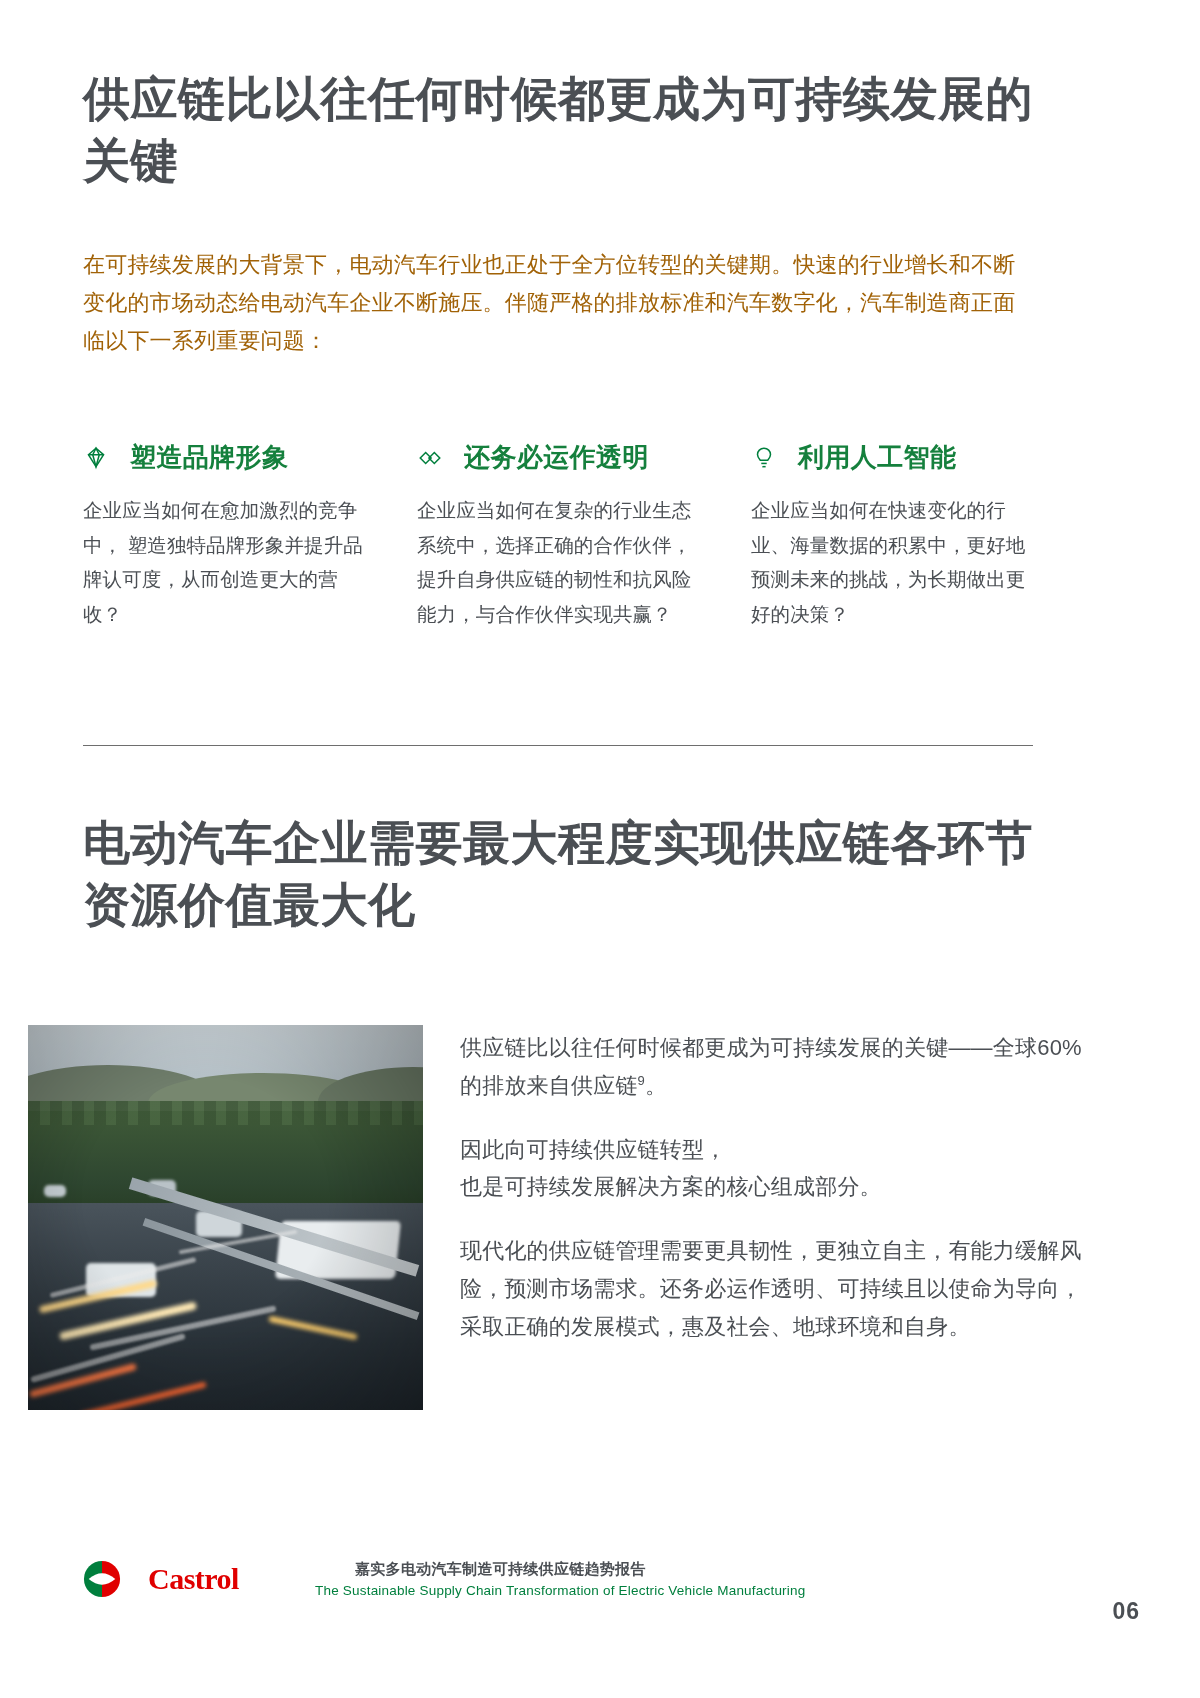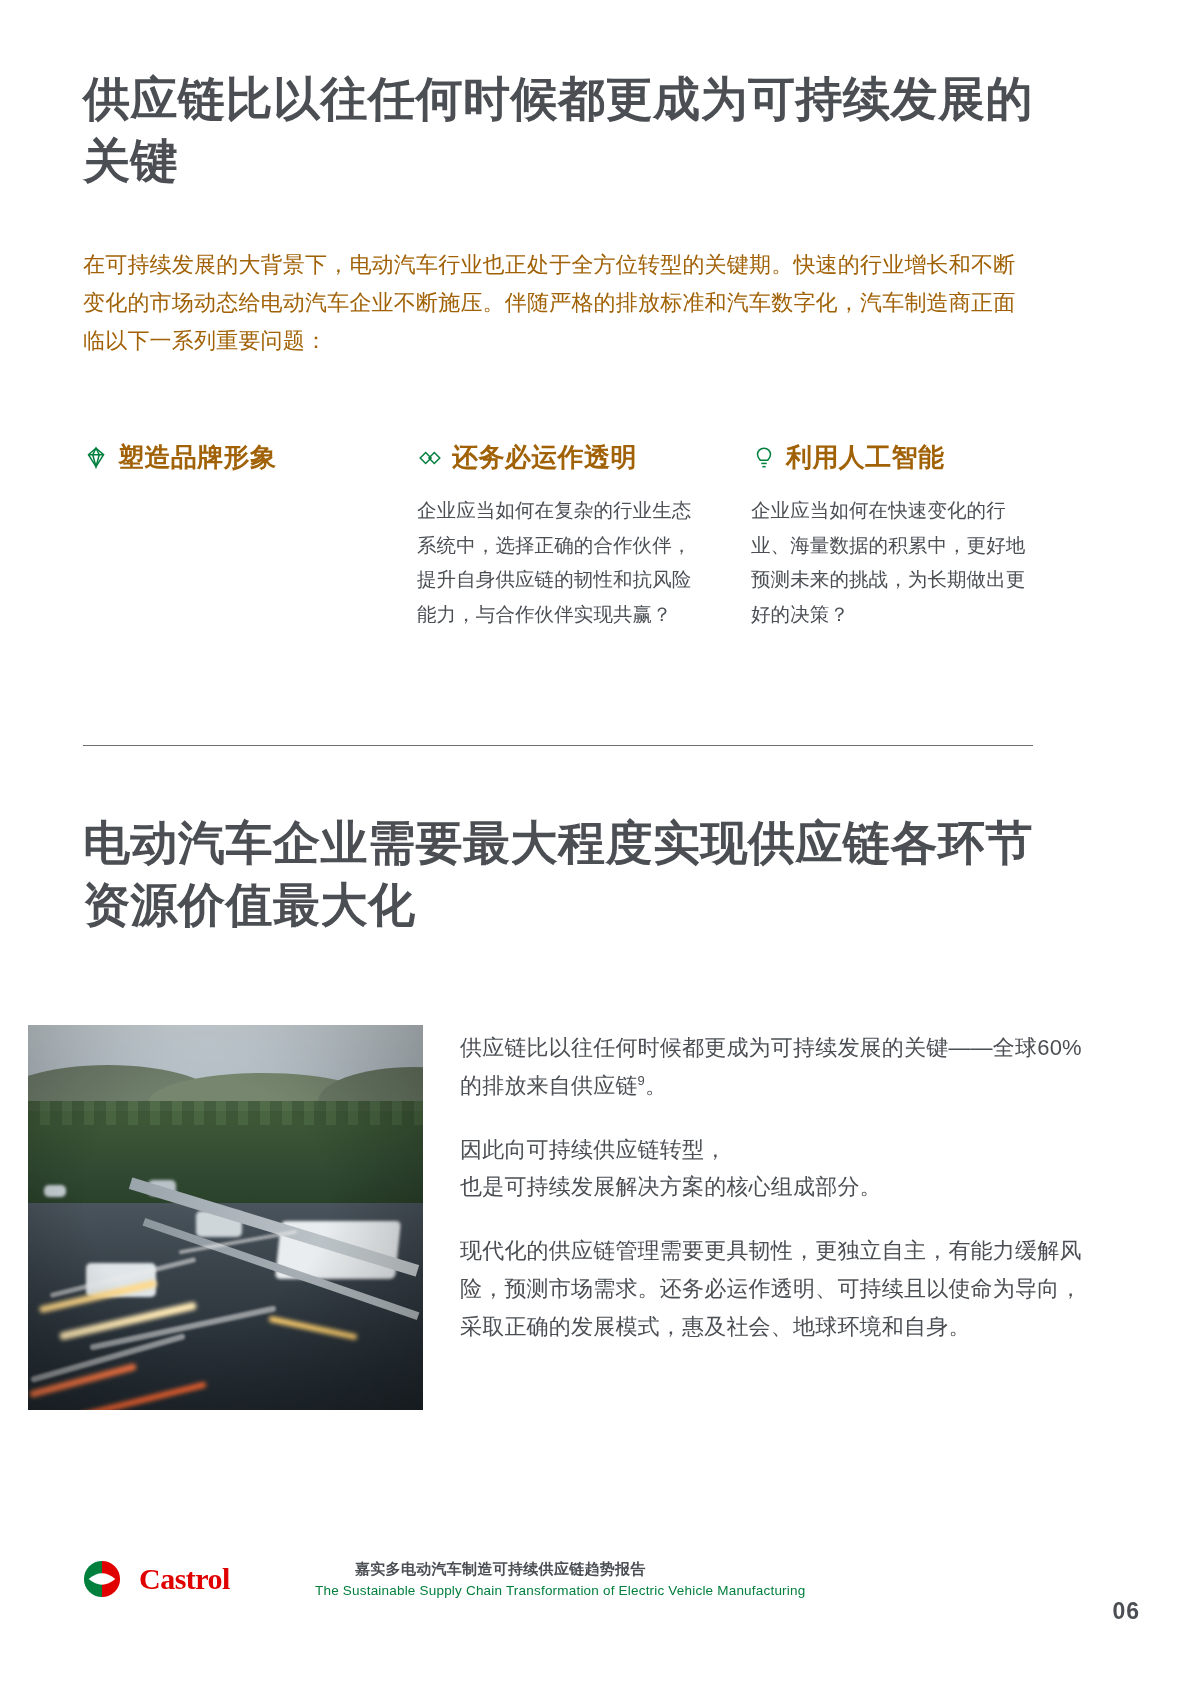--- a/index.html
+++ b/index.html
@@ -61,23 +61,24 @@
   }
   .col-head .icon {
     width: 26px;
     height: 26px;
     flex: 0 0 26px;
     display: block;
   }
   .col-title {
     font-size: 26px;
     font-weight: 700;
-    color: #a16207;
+    color: #15803d;
     letter-spacing: 0.4px;
     white-space: nowrap;
+    margin-left: 12px;
   }
   .col-body {
     font-size: 19.5px;
     line-height: 1.78;
     color: #4b4f54;
     letter-spacing: 0.1px;
   }
 
   
   .divider {
@@ -200,21 +201,21 @@
 
   
   .footer {
     position: absolute;
     left: 83px;
     top: 1560px;
     width: 1040px;
     display: flex;
     align-items: center;
   }
-  .logo-wrap { display: flex; align-items: center; gap: 18px; width: 210px; }
+  .logo-wrap { display: flex; align-items: center; gap: 27px; width: 210px; }
   .castrol-mark {
     width: 38px; height: 38px; flex: 0 0 38px; display: block;
   }
   .castrol-word {
     font-size: 30px; font-weight: 700; color: #e00000;
     font-family: "Liberation Serif", serif;
     letter-spacing: -0.5px;
   }
   .footer-titles { padding-left: 22px; }
   .footer-cn {
@@ -251,20 +252,21 @@
       <div class="col-head">
         <span class="icon">
           <svg viewBox="0 0 24 24" width="26" height="26" fill="none" stroke="#007f3d" stroke-width="1.4">
             <path d="M5 9 L12 3 L19 9 L12 20 Z"></path>
             <path d="M5 9 H19"></path>
             <path d="M9 9 L12 3 L15 9 L12 20 Z"></path>
           </svg>
         </span>
         <span class="col-title">塑造品牌形象</span>
       </div>
+      <div class="col-body">企业应当如何在愈加激烈的竞争中， 塑造独特品牌形象并提升品牌认可度，从而创造更大的营收？</div>
     </div>
 
     <div class="col">
       <div class="col-head">
         <span class="icon">
           <svg viewBox="0 0 24 24" width="26" height="26" fill="none" stroke="#007f3d" stroke-width="1.4">
             <path d="M3 12 L8 7 L13 12 L8 17 Z"></path>
             <path d="M11 12 L16 7 L21 12 L16 17 Z"></path>
           </svg>
         </span>

